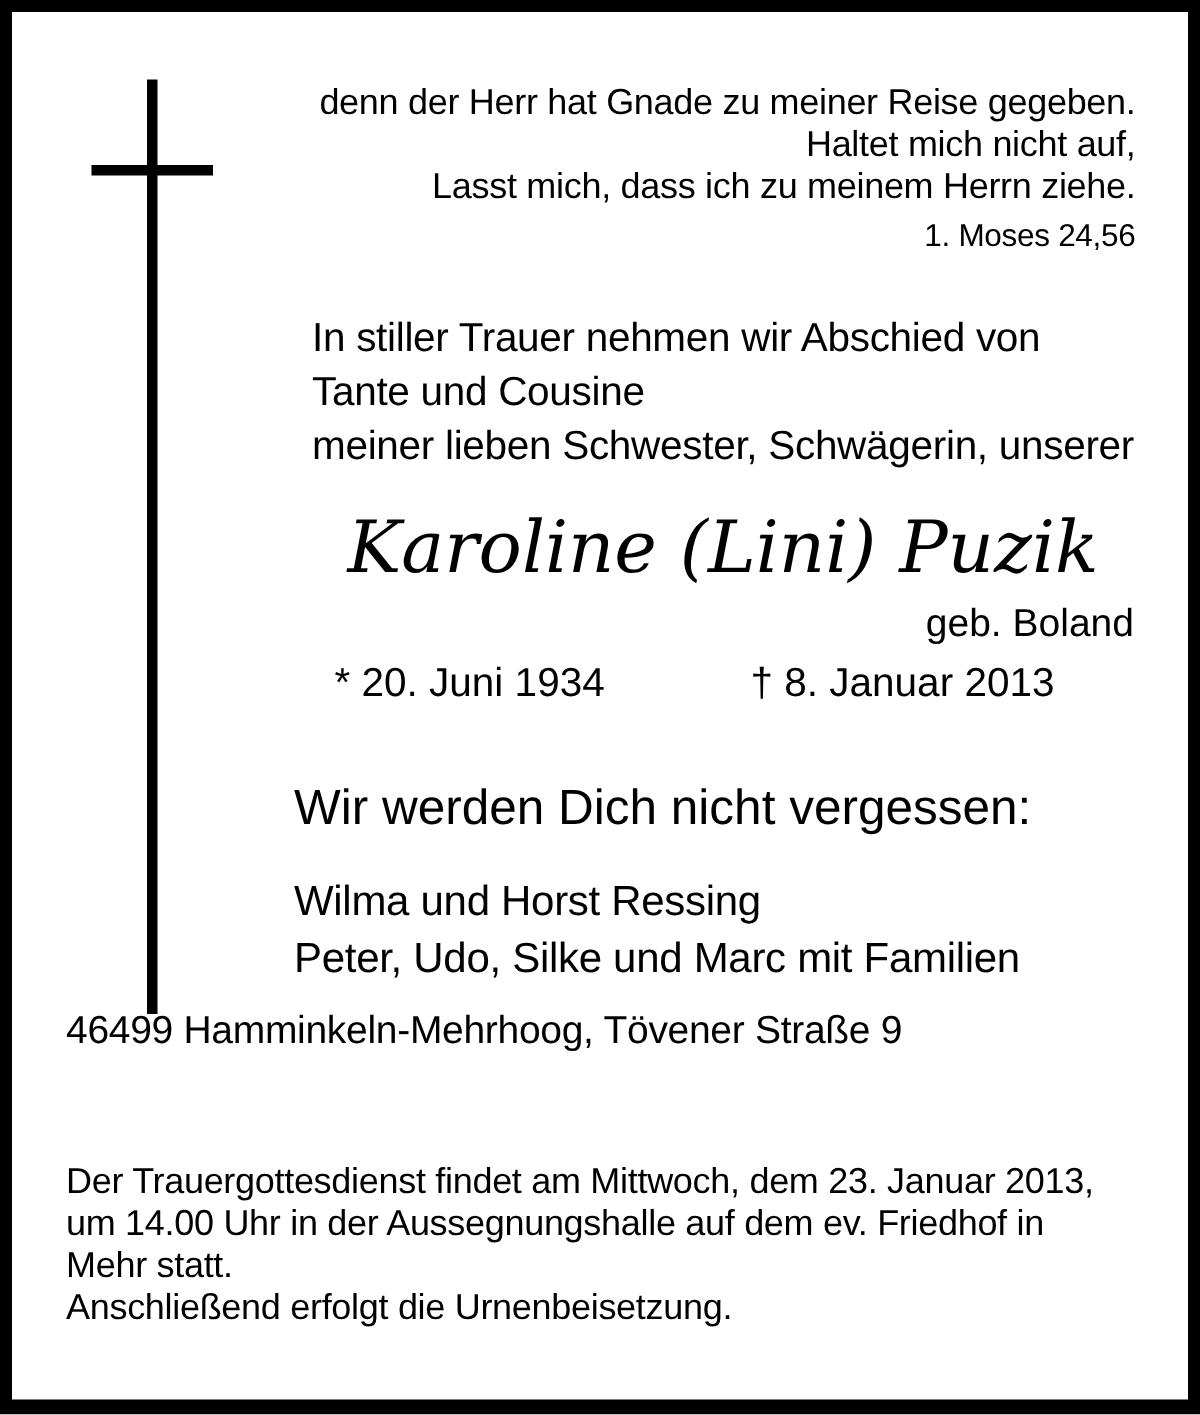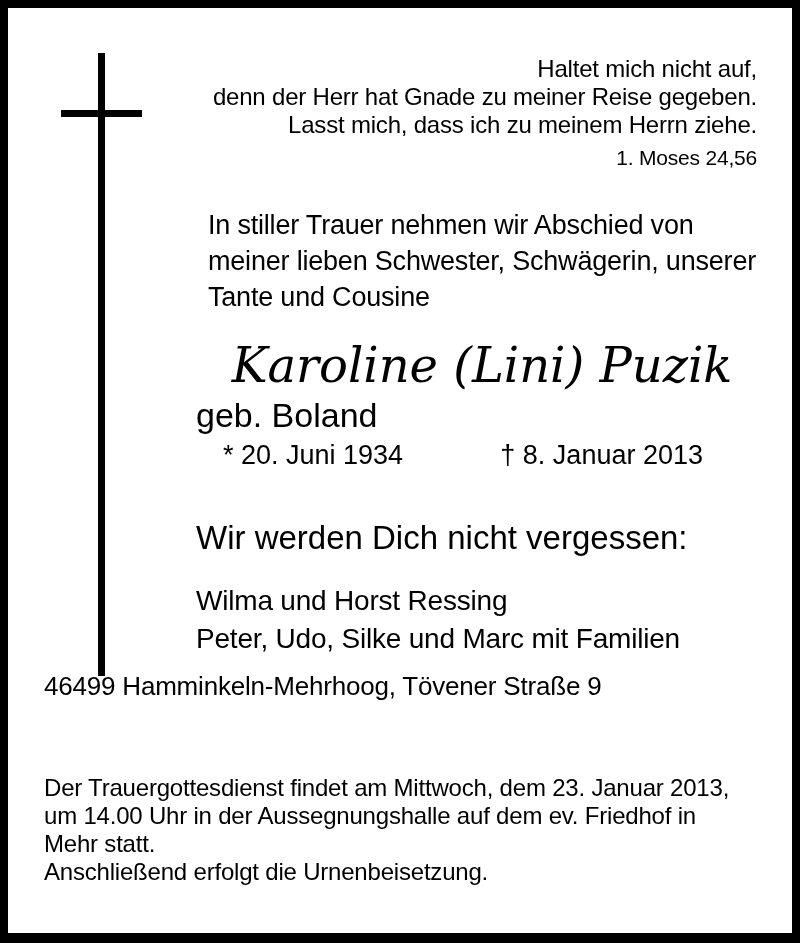--- a/index.html
+++ b/index.html
@@ -46,22 +46,22 @@
     position: absolute; left: 180px; top: 317px; width: 588px;
     text-align: center;
     font-family: "DejaVu Serif", serif;
     font-style: italic;
     font-size: 48px; line-height: 56px;
     white-space: nowrap;
     margin-top: 12px;
   }
   .maiden {
     position: absolute; left: 188px; top: 392px; width: 560px;
-    text-align: left;
-    font-size: 34px; line-height: 31px;
+    text-align: right;
+    font-size: 26px; line-height: 31px;
   }
   .dates {
     position: absolute; left: 215px; top: 431px; width: 480px;
     display: flex; justify-content: space-between;
     font-size: 27px; line-height: 32px;
     white-space: nowrap;
   }
   .farewell {
     position: absolute; left: 188px; top: 513px;
     font-size: 33px; line-height: 34px;
@@ -90,30 +90,30 @@
 <body>
 
 <div class="notice">
 
   <div>
     <div class="cross-v"></div>
     <div class="cross-h"></div>
   </div>
 
   <div class="verse">
+    <div>denn der Herr hat Gnade zu meiner Reise gegeben.</div>
     <div>Haltet mich nicht auf,</div>
-    <div>denn der Herr hat Gnade zu meiner Reise gegeben.</div>
     <div>Lasst mich, dass ich zu meinem Herrn ziehe.</div>
     <div class="verse-source">1. Moses 24,56</div>
   </div>
 
   <div class="intro">
     <div>In stiller Trauer nehmen wir Abschied von</div>
+    <div>Tante und Cousine</div>
     <div>meiner lieben Schwester, Schwägerin, unserer</div>
-    <div>Tante und Cousine</div>
   </div>
 
   <div class="name">Karoline (Lini) Puzik</div>
 
   <div class="maiden">geb. Boland</div>
 
   <div class="dates">
     <span>* 20. Juni 1934</span>
     <span>† 8. Januar 2013</span>
   </div>

